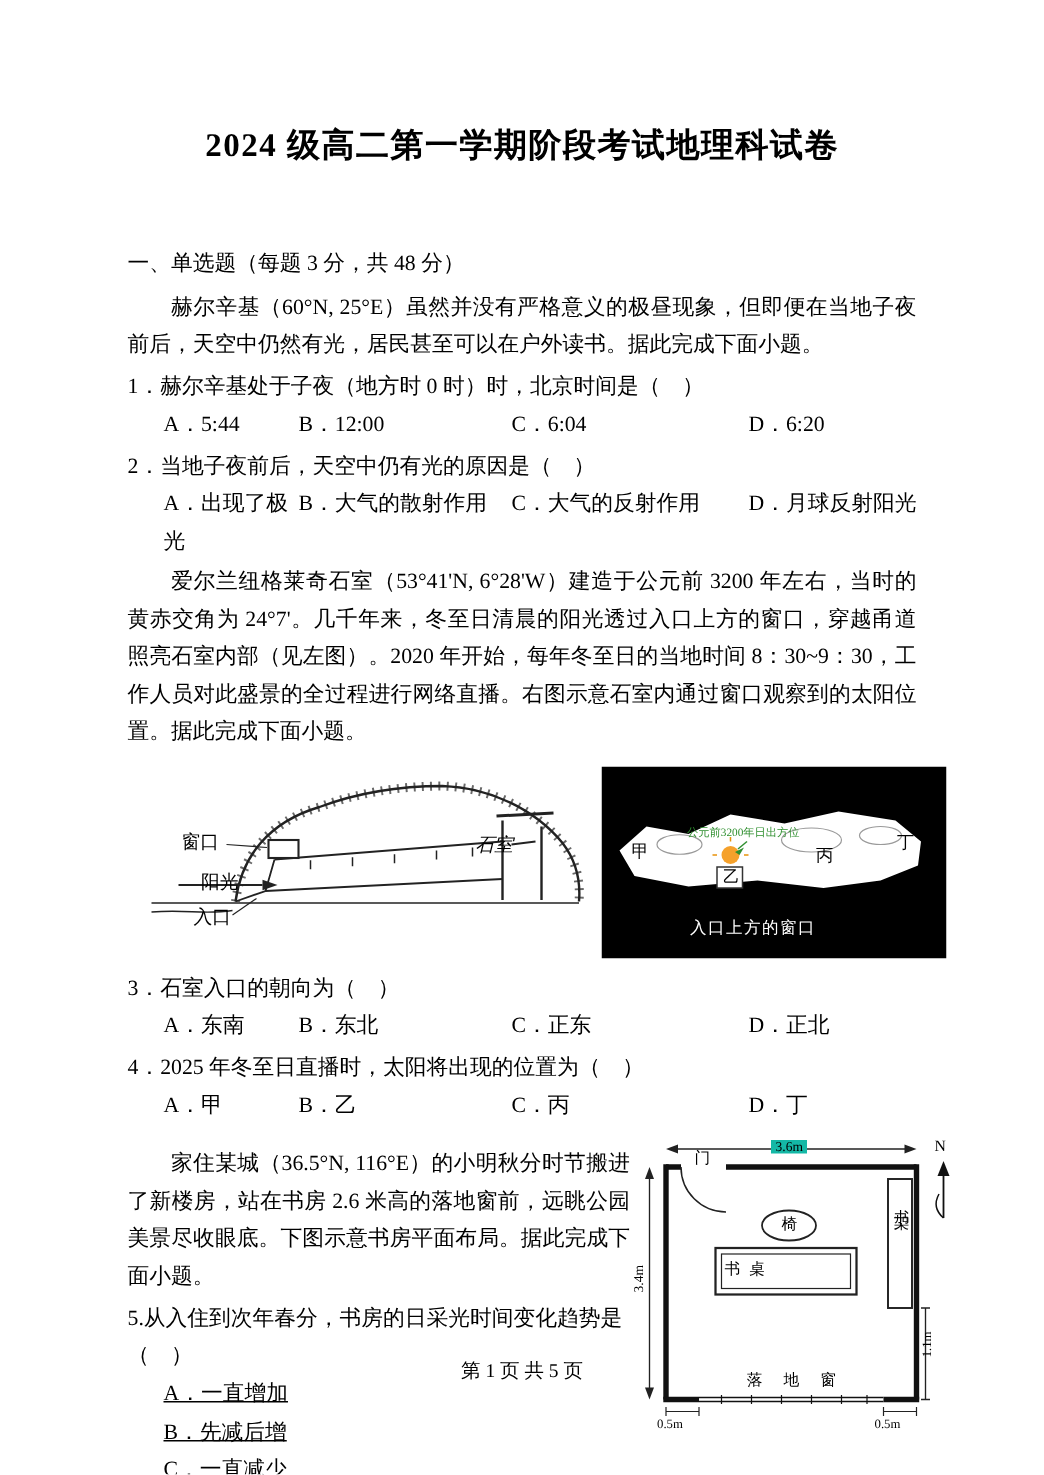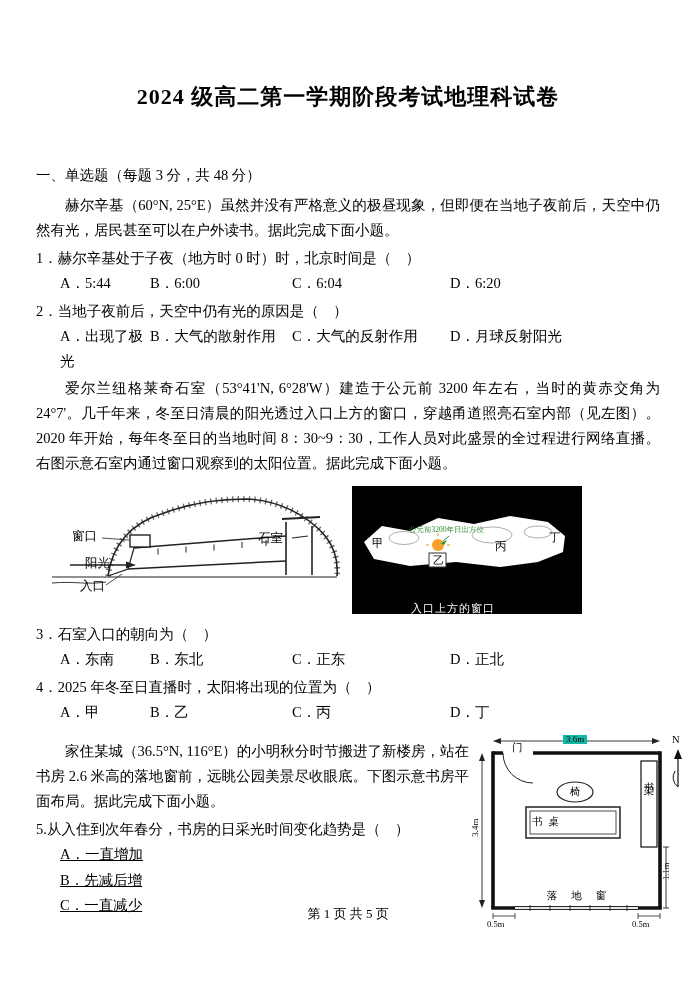--- a/index.html
+++ b/index.html
@@ -1,45 +1,45 @@
 <!DOCTYPE html>
 <html><head>
 <meta charset="utf-8">
 <style>
   *{margin:0;padding:0;box-sizing:border-box;}
   html,body{background:#fff;}
   .page{width:696px;height:983px;position:relative;background:#fff;color:#000;
-        font-family:"Liberation Serif","DejaVu Serif",serif;padding:0 36px;overflow:hidden;}
+        font-family:"Liberation Serif","DejaVu Serif",serif;padding:0 85px;overflow:hidden;}
   .title{padding-top:82px;text-align:center;font-size:22px;font-weight:700;letter-spacing:1px;}
   .section-heading{margin-top:54px;font-size:14.5px;}
   .passage{margin-top:8px;font-size:14.5px;line-height:25px;text-indent:2em;text-align:justify;}
   .stem{margin-top:3px;font-size:14.5px;line-height:25px;}
   .opts{display:flex;padding-left:24px;font-size:14.5px;line-height:25px;margin-bottom:2px;}
   .opts span{display:inline-block;}
   .opts span:nth-child(1){width:90px;}
   .opts span:nth-child(2){width:142px;}
   .opts span:nth-child(3){width:158px;}
   .opts-v{padding-left:24px;font-size:14.5px;line-height:25.5px;}
   .opts-v span{display:block;text-decoration:underline;}
   .mt16{margin-top:0;}
   .figures-row{display:flex;gap:6px;margin:10px 0 4px 10px;}
   .fig-chamber{position:relative;width:300px;height:132px;}
   .fig-sun{position:relative;width:230px;height:128px;}
   .fc-lab{position:absolute;font-size:12.5px;line-height:1;}
   .fc-sun{left:0;top:71px;margin-left:39px;}
   .fc-win{left:26px;top:44px;}
   .fc-ent{left:34px;top:94px;}
-  .fc-room{left:212px;top:46px;}
+  .fc-room{left:222px;top:46px;font-style:italic;}
   .fs-lab{position:absolute;font-size:11.5px;line-height:1;color:#000;}
   .fs-jia{left:20px;top:52px;}
   .fs-yi{left:81px;top:69px;font-size:11px;}
   .fs-bing{left:143px;top:55px;}
   .fs-ding{left:197px;top:46px;}
   .fs-ann{left:57px;top:40px;color:#2f8f2f;font-size:7.5px;white-space:nowrap;}
-  .fs-cap{left:36px;top:117px;width:130px;text-align:center;color:#fff;font-size:11px;letter-spacing:1px;}
+  .fs-cap{left:36px;top:103px;width:130px;text-align:center;color:#fff;font-size:11px;letter-spacing:1px;}
   .bottom{margin-top:14px;}
   .fp{float:right;width:215px;height:200px;position:relative;margin:-4px -30px 0 6px;}
   .fp-lab{position:absolute;font-size:10.5px;line-height:1;}
   .fp-door{left:37px;top:8px;}
   .fp-dim-top{left:88px;top:0;background:#14b8a6;padding:0 3px;font-size:9px;}
   .fp-n{left:197px;top:0;font-size:10.5px;}
   .fp-dim-left{left:-9px;top:88px;transform:rotate(-90deg);font-size:9px;}
   .fp-shelf{left:168px;top:38px;writing-mode:vertical-rl;letter-spacing:3px;}
   .fp-chair{left:95px;top:52px;}
   .fp-desk{left:51px;top:82px;width:94px;text-align:left;letter-spacing:6px;text-indent:6px;}
@@ -56,21 +56,21 @@
 
   <h1 class="title">2024 级高二第一学期阶段考试地理科试卷</h1>
 
   <div class="section-heading">一、单选题（每题 3 分，共 48 分）</div>
 
   <p class="passage">赫尔辛基（60°N, 25°E）虽然并没有严格意义的极昼现象，但即便在当地子夜前后，天空中仍然有光，居民甚至可以在户外读书。据此完成下面小题。</p>
 
   <p class="stem">1．赫尔辛基处于子夜（地方时 0 时）时，北京时间是（　）</p>
   <div class="opts">
     <span>A．5:44</span>
-    <span>B．6:00</span>
+    <span>B．12:00</span>
     <span>C．6:04</span>
     <span>D．6:20</span>
   </div>
 
   <p class="stem">2．当地子夜前后，天空中仍有光的原因是（　）</p>
   <div class="opts">
     <span>A．出现了极光</span>
     <span>B．大气的散射作用</span>
     <span>C．大气的反射作用</span>
     <span>D．月球反射阳光</span>

